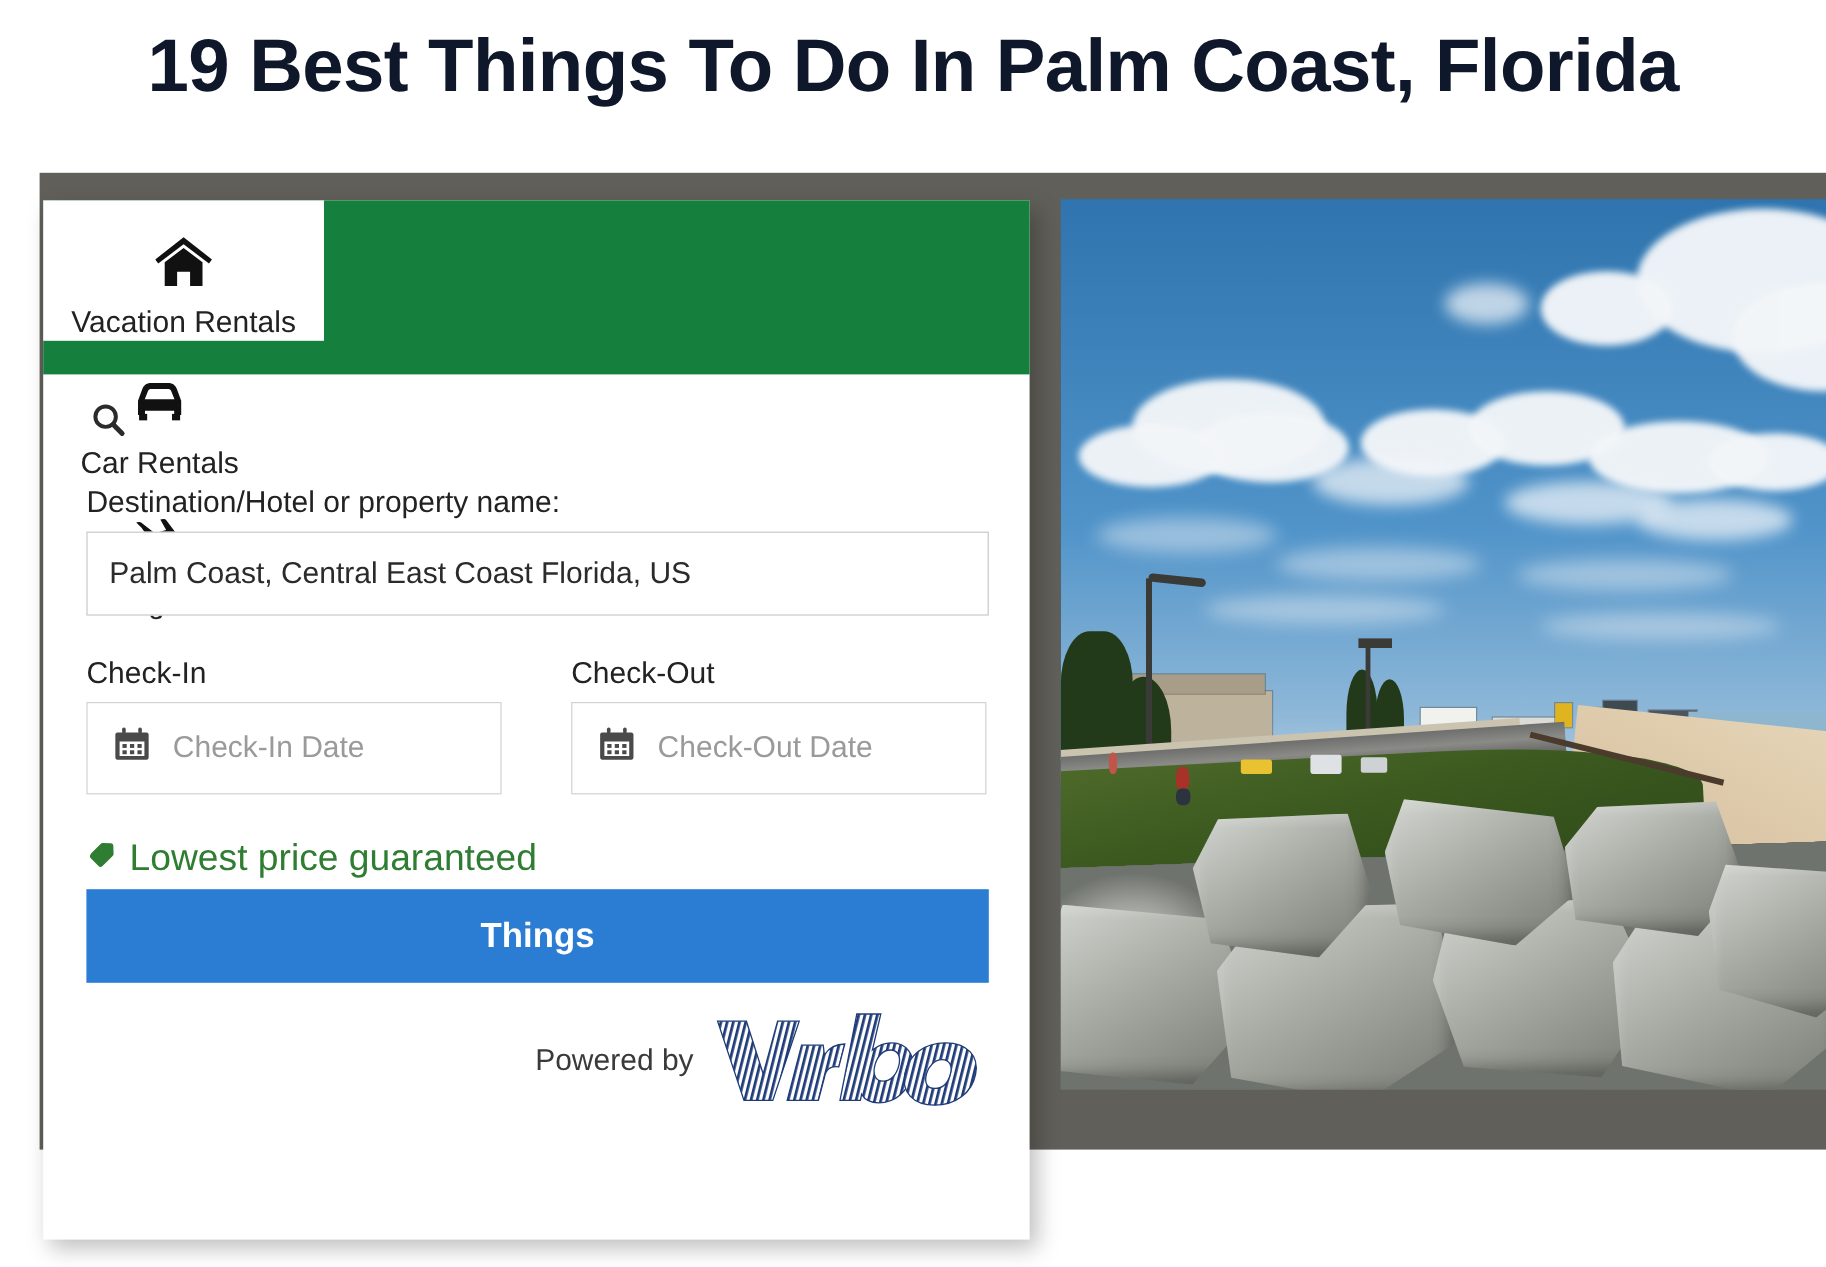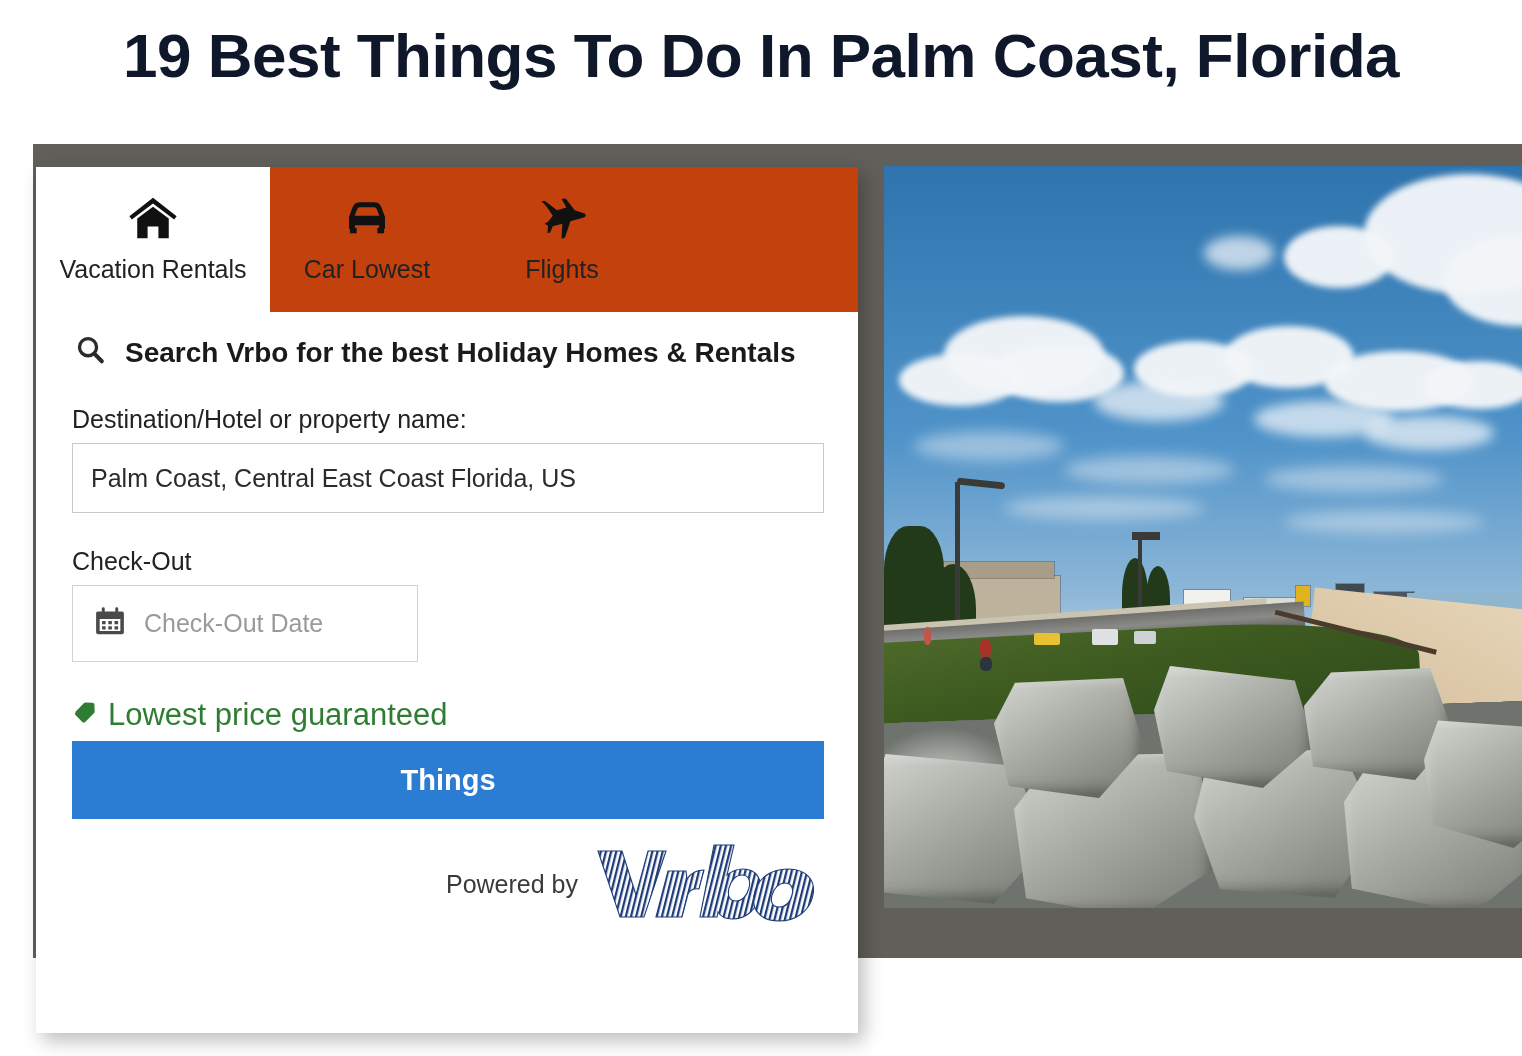--- a/index.html
+++ b/index.html
@@ -176,21 +176,22 @@
     width: 822px;
     height: 866px;
     background: #ffffff;
     box-shadow: 6px 8px 18px rgba(0,0,0,0.26);
   }
 
   
   .tab-bar {
     display: flex;
     height: 145px;
-    background: #c2410c;
+    background: #15803d;
+    flex-direction: column;
   }
   .tab {
     flex: 0 0 auto;
     display: flex;
     flex-direction: column;
     align-items: center;
     justify-content: flex-start;
     padding-top: 20px;
     box-sizing: border-box;
     cursor: pointer;
@@ -412,48 +413,67 @@
     <div class="tab tab-car">
       <span class="tab-icon">
         <svg width="62" height="54" viewBox="0 0 24 24" fill="#111111" aria-hidden="true">
           <path d="M5.6 7.2C6.2 5.6 7.4 5 9 5h6c1.6 0 2.8.6 3.4 2.2L20 11.5v5.3h-2.6v-1.6H6.6v1.6H4V11.5zM7.6 8.2 6.5 11h11l-1.1-2.8c-.3-.8-.7-1-1.5-1H9.1c-.8 0-1.2.2-1.5 1z"></path>
           <rect x="5.8" y="12.6" width="4" height="1.3"></rect>
           <rect x="14.2" y="12.6" width="4" height="1.3"></rect>
           <rect x="4.4" y="16.4" width="3" height="2.4"></rect>
           <rect x="16.6" y="16.4" width="3" height="2.4"></rect>
         </svg>
       </span>
-      <span class="tab-label">Car Lowest</span>
+      <span class="tab-label">Car Rentals</span>
     </div>
 
     <div class="tab tab-flights">
       <span class="tab-icon">
         <svg width="62" height="54" viewBox="0 0 24 24" fill="#111111" aria-hidden="true">
           <path d="M21.6 11.1c.6.1 1 .5 1 1s-.4.9-1 1l-6.1.9-3.2 6.4c-.2.4-.5.6-.9.6h-.9l1.3-6.5-4.4.6-1.3 2.2c-.1.3-.4.4-.7.4h-.7l.7-3.2-1.4-1 1.7-.8 2.4-2.3-2.4-4.8L4 3.4h1c.3 0 .6.1.8.3l4.5 4.6 4.3-.6-1.6-4.1h1.2c.4 0 .7.2.9.5l3 5.3z" transform="rotate(-8 12 12)"></path>
         </svg>
       </span>
       <span class="tab-label">Flights</span>
     </div>
   </div>
 
   <div class="form-body">
 
     <div class="search-heading">
       <span class="magnifier">
         <svg width="33" height="33" viewBox="0 0 24 24" aria-hidden="true">
           <circle cx="10.2" cy="9.6" r="6.2" fill="none" stroke="#2b2b2b" stroke-width="2.4"></circle>
           <line x1="14.8" y1="14.3" x2="20.2" y2="19.8" stroke="#2b2b2b" stroke-width="3" stroke-linecap="round"></line>
         </svg>
-      </span><span>Search Vrbo for the best Holiday Homes &amp; Rentals</span>
+      </span>
     </div>
 
     <div class="field-label">Destination/Hotel or property name:</div>
     <input class="text-input" type="text" value="Palm Coast, Central East Coast Florida, US" style="">
 
     <div class="date-row">
+      <div class="date-col">
+        <div class="date-label">Check-In</div>
+        <div class="date-input-wrap">
+          <span class="cal-icon">
+            <svg width="34" height="34" viewBox="0 0 24 24" fill="#4a4a4a" aria-hidden="true">
+              <rect x="6.2" y="1.6" width="2.1" height="3.6" rx="1"></rect>
+              <rect x="15.7" y="1.6" width="2.1" height="3.6" rx="1"></rect>
+              <path d="M3.4 4.6h17.2c.7 0 1.2.6 1.2 1.3v13.4c0 .7-.5 1.3-1.2 1.3H3.4c-.7 0-1.2-.6-1.2-1.3V5.9c0-.7.5-1.3 1.2-1.3zm1.3 5.2v8.6h14.6V9.8z"></path>
+              <rect x="6.4" y="11.3" width="2.5" height="2.3" fill="#4a4a4a"></rect>
+              <rect x="10.8" y="11.3" width="2.5" height="2.3" fill="#4a4a4a"></rect>
+              <rect x="15.2" y="11.3" width="2.5" height="2.3" fill="#4a4a4a"></rect>
+              <rect x="6.4" y="15" width="2.5" height="2.3" fill="#4a4a4a"></rect>
+              <rect x="10.8" y="15" width="2.5" height="2.3" fill="#4a4a4a"></rect>
+              <rect x="15.2" y="15" width="2.5" height="2.3" fill="#4a4a4a"></rect>
+            </svg>
+          </span>
+          <span class="date-placeholder">Check-In Date</span>
+        </div>
+      </div>
 
       <div class="date-col">
         <div class="date-label">Check-Out</div>
         <div class="date-input-wrap">
           <span class="cal-icon">
             <svg width="34" height="34" viewBox="0 0 24 24" fill="#4a4a4a" aria-hidden="true">
               <rect x="6.2" y="1.6" width="2.1" height="3.6" rx="1"></rect>
               <rect x="15.7" y="1.6" width="2.1" height="3.6" rx="1"></rect>
               <path d="M3.4 4.6h17.2c.7 0 1.2.6 1.2 1.3v13.4c0 .7-.5 1.3-1.2 1.3H3.4c-.7 0-1.2-.6-1.2-1.3V5.9c0-.7.5-1.3 1.2-1.3zm1.3 5.2v8.6h14.6V9.8z"></path>
               <rect x="6.4" y="11.3" width="2.5" height="2.3" fill="#4a4a4a"></rect>

